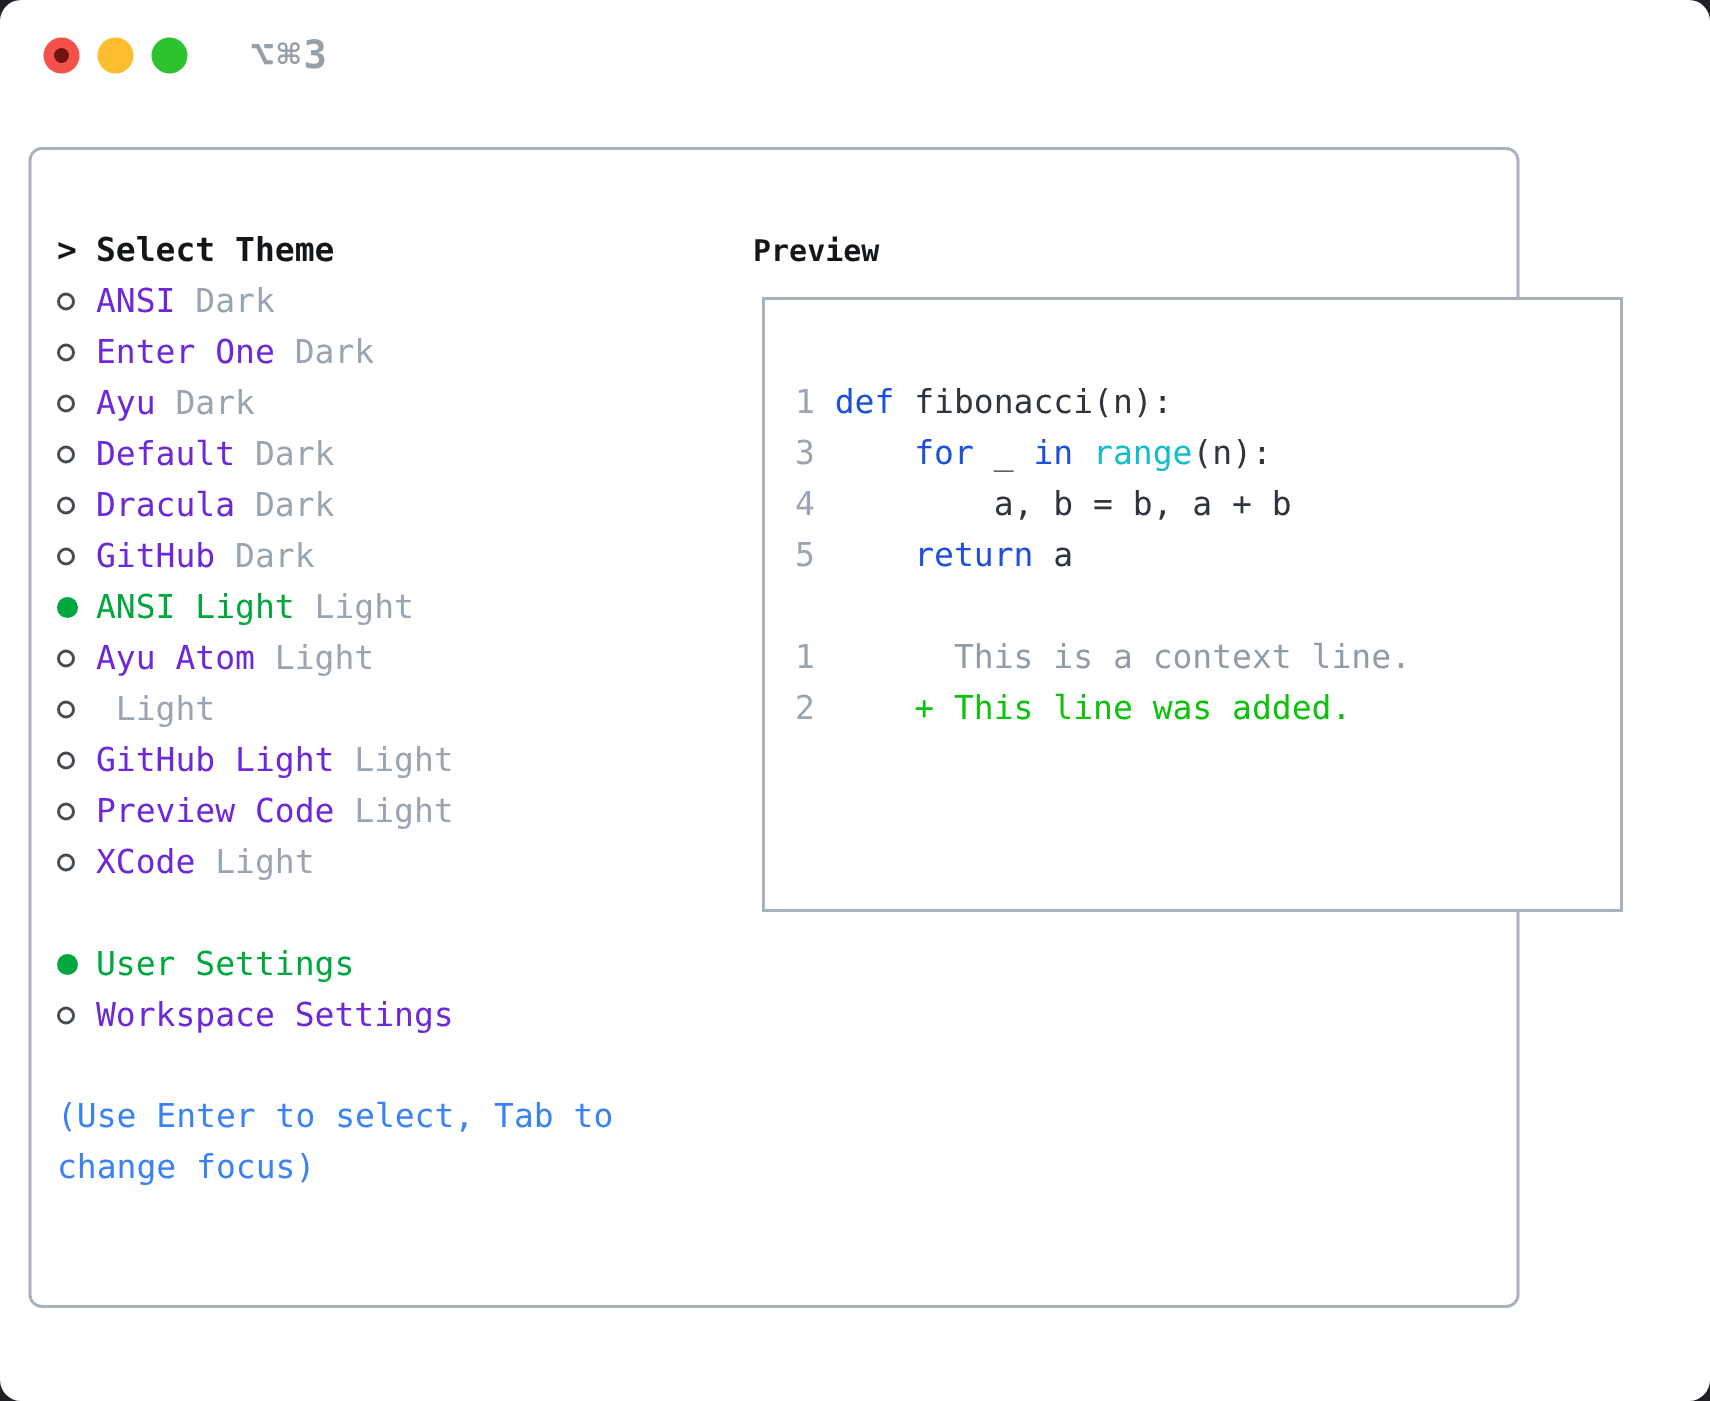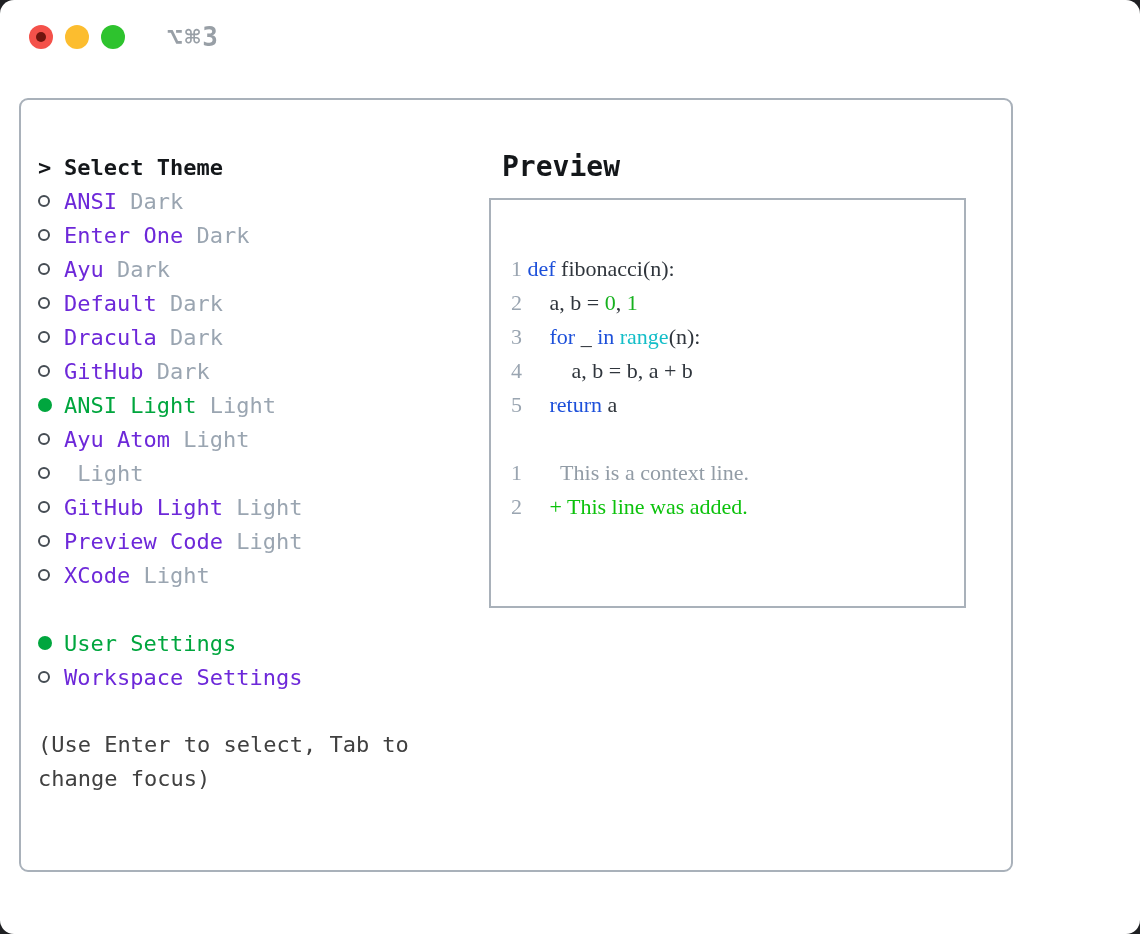--- a/index.html
+++ b/index.html
@@ -44,31 +44,31 @@
     border:2px solid #454c53; background:transparent;
   }
   .radio.filled { width:14px; height:14px; border:none; background:#00a63e; }
   .hdr { font-weight:bold; color:#14171a; }
   .item-name { color:#6d28d9; white-space:pre; }
   .item-name.sel { color:#00a63e; }
   .item-suffix { color:#9aa5b1; white-space:pre; }
   .spacer { height:34px; }
   .apply-hdr { color:#101317; font-weight:600; }
   .help {
-    margin-top:34px; font-size:22px; line-height:34px; color:#404040; width:435px;
+    margin-top:34px; font-size:22px; line-height:34px; color:#3b82f6; width:435px;
   }
 
   
   .preview-label {
     position:absolute; left:481px; top:50px; height:34px;
-    font-size:28px; font-weight:bold; color:#14171a; line-height:34px;
+    font-size:20px; font-weight:bold; color:#14171a; line-height:34px;
   }
   .preview-box {
-    position:absolute; left:468px; top:98px; width:477px; height:410px;
-    border:2px solid #a9b1ba; background:#fff;font-family:Liberation Serif, serif;
+    position:absolute; left:487px; top:98px; width:574px; height:410px;
+    border:2px solid #a9b1ba; background:#fff;
   }
   .code { position:absolute; left:20px; top:52px; }
   .code-row { height:34px; line-height:34px; font-size:22px; white-space:pre; }
   .lineno { color:#9aa5b1; }
   .c-fg    { color:#2f353c; }
   .c-blue  { color:#1d50da; }
   .c-cyan  { color:#14bec8; }
   .c-green { color:#16b11e; }
   .c-red   { color:#c62a15; }
   .c-add   { color:#0cc20c; }
@@ -201,21 +201,20 @@
         </div>
 
       <div class="help">(Use Enter to select, Tab to change focus)</div>
     </div>
 
     <div class="preview-label">Preview</div>
 
     <div class="preview-box">
       <div class="code" id="code-block">
           <div class="code-row"><span class="lineno">1 </span><span class="c-blue">def</span><span class="c-fg"> fibonacci(n):</span></div>
-          <div class="code-row"><span class="lineno">2 </span><span class="c-fg">    a, b = </span><span class="c-green">0</span><span class="c-fg">, </span><span class="c-green">1</span></div>
           <div class="code-row"><span class="lineno">3 </span><span class="c-fg">    </span><span class="c-blue">for</span><span class="c-fg"> _ </span><span class="c-blue">in</span><span class="c-fg"> </span><span class="c-cyan">range</span><span class="c-fg">(n):</span></div>
           <div class="code-row"><span class="lineno">4 </span><span class="c-fg">        a, b = b, a + b</span></div>
           <div class="code-row"><span class="lineno">5 </span><span class="c-fg">    </span><span class="c-blue">return</span><span class="c-fg"> a</span></div>
           <div class="code-row"><span class="lineno"></span></div>
           <div class="code-row"><span class="lineno">1 </span><span class="c-muted">      This is a context line.</span></div>
           <div class="code-row"><span class="lineno">2 </span><span class="c-add">    + This line was added.</span></div>
         </div>
     </div>
 
   </div>

